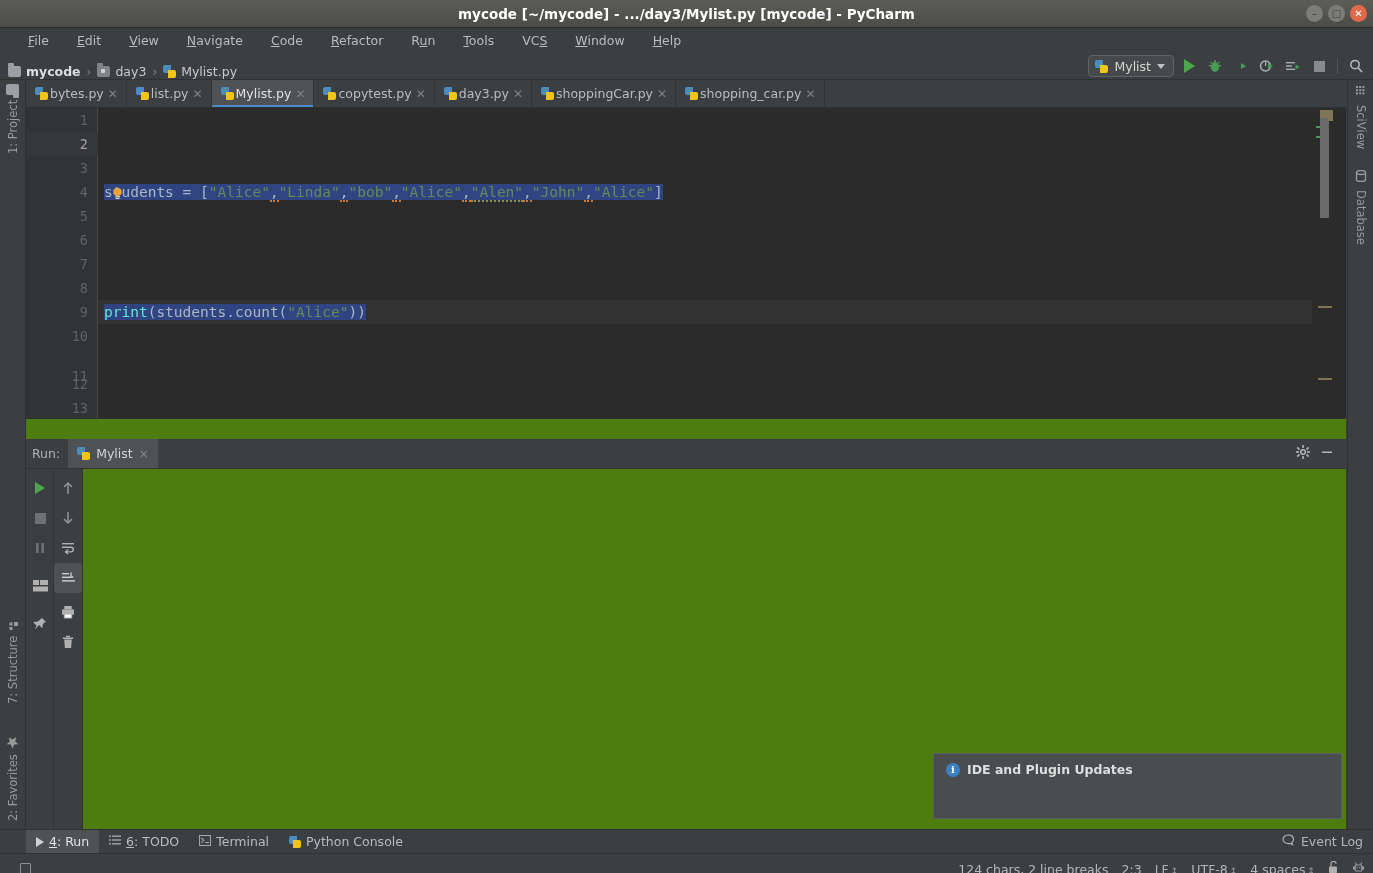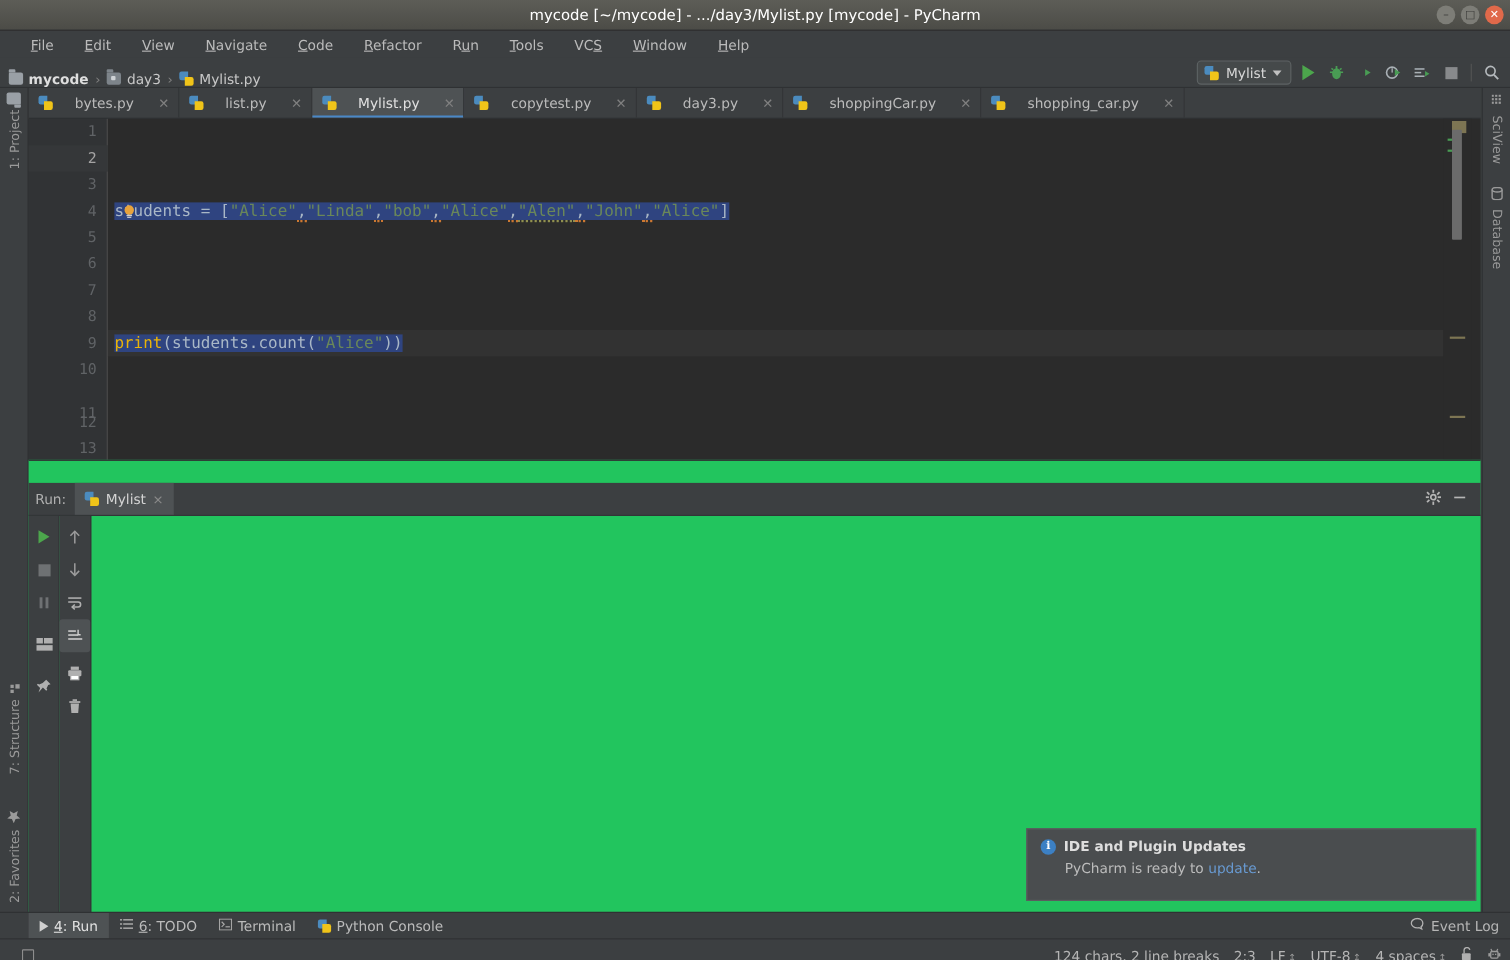--- a/index.html
+++ b/index.html
@@ -12,21 +12,21 @@
   #app { position: relative; width: 1373px; height: 873px; }
 
   
   .titlebar {
     position: absolute; top: 0; left: 0; width: 1373px; height: 28px;
     background: linear-gradient(#5d5d57, #4c4c47);
     border-bottom: 1px solid #2b2b2b;
     display: flex; align-items: center; justify-content: center;
   }
   .titlebar .title {
-    color: #ffffff; font-size: 13.5px; font-weight: normal;
+    color: #ffffff; font-size: 13.5px; font-weight: bold;
     font-family: "DejaVu Sans", sans-serif;
     letter-spacing: 0px;
   }
   .win-btns { position: absolute; right: 6px; top: 5px; display: flex; gap: 5px; }
   .win-btn {
     width: 17px; height: 17px; border-radius: 50%;
     display: flex; align-items: center; justify-content: center;
     font-size: 10px; color: #3a3a38; line-height: 1;
   }
   .win-btn.min { background: #7d7d77; }
@@ -81,21 +81,21 @@
   .sq-stop { width: 11px; height: 11px; background: #888a8c; }
   .tb-sep { width:1px;height:16px;background:#555;margin:0 3px; }
 
   
   .tabbar {
     position: absolute; top: 80px; left: 26px; width: 1320px; height: 28px;
     background: #3c3f41; display: flex; align-items: flex-end;
     border-bottom: 1px solid #2f3133; overflow: hidden;
   }
   .tab {
-    display: flex; align-items: center; gap: 20px; height: 27px;
+    display: flex; align-items: center; gap: 2px; height: 27px;
     padding: 0 8px 0 9px; color: #bbbbbb; font-size: 12.5px;
     border-right: 1px solid #323537; position: relative;
   }
   .tab.active { background: #4e5254; color: #e0e0e0; }
   .tab.active:after {
     content:""; position:absolute; left:0; right:0; bottom:0; height:2px; background:#4a88c7;
   }
   .tab .x { color: #808080; font-size: 12px; margin-left: 2px; }
 
   
@@ -137,39 +137,39 @@
     position: absolute; left: 72px; top: 0; right: 26px; height: 310px;
     font-family: "DejaVu Sans Mono", monospace; font-size: 14.5px;
     line-height: 24px; white-space: pre; overflow: hidden;
   }
   .code-line { height: 24px; position: relative; padding-left: 6px; }
   .code-line.cur-line { background: #323232; }
   .sel { background: #2f4480; }
   .k-name { color: #a9b7c6; }
   .k-str  { color: #6a8759; }
   .k-punct{ color: #a9b7c6; }
-  .k-func { color: #eab308; }
+  .k-func { color: #5eead4; }
   .k-paren{ color: #a9b7c6; }
   .wavy { border-bottom: 2px dotted #cc7832; }
   .wavy-green { border-bottom: 2px dotted #8f8f4f; }
   .bulb {
     position: absolute; left: 14px; top: 3px; width: 11px; height: 13px;
   }
   .editor-scroll {
     position: absolute; right: 8px; top: 0; width: 26px; height: 310px; background:#2b2b2b;
   }
   .scroll-thumb { position:absolute; right:9px; top:10px; width:9px; height:100px; background:#6b6b6b; border-radius:1px; }
   .marker { position:absolute; right:6px; width:14px; height:2px; background:#7d7553; }
   .marker.g { background:#499c54; width:7px; height:2px; right:15px; }
   .cur-marker { position:absolute; right:5px; top:2px; width:13px; height:11px; background:#7d7553; }
 
   
   .runpanel {
     position: absolute; top: 418px; left: 26px; width: 1320px; height: 411px;
-    background: #22c55e; border-top: 1px solid #2f3133;
+    background: #4d7c0f; border-top: 1px solid #2f3133;
   }
   .run-header {
     position: absolute; top: 20px; left: 0; width: 1320px; height: 30px;
     display: flex; align-items: center; background: #3c3f41;
     border-bottom: 1px solid #323537;
   }
   .run-label { color: #b0b0b0; font-size: 12.5px; padding: 0 8px 0 6px; }
   .run-tab {
     display:flex; align-items:center; gap:6px; height:29px; padding: 0 9px;
     background:#4e5254; color:#d3d3d3; font-size: 12.5px;
@@ -576,21 +576,20 @@
         </div>
     </div>
 
   </div>
 
   <div class="notif">
     <div class="notif-title">
       <span class="info-ico">i</span>
       <span>IDE and Plugin Updates</span>
     </div>
-    <div class="notif-body"><span>PyCharm is ready to </span><span class="notif-link">update</span><span>.</span></div>
   </div>
 
   <div class="bottombar">
     <div class="bb-item active">
       <span class="tri-run" style="border-left-width:8px;border-top-width:5px;border-bottom-width:5px;border-left-color:#d0d0d0;"></span>
       <span><u>4</u>: Run</span>
     </div>
     <div class="bb-item">
       <span><svg width="12" height="11" viewBox="0 0 12 11">
             <g fill="#a5a5a5">

